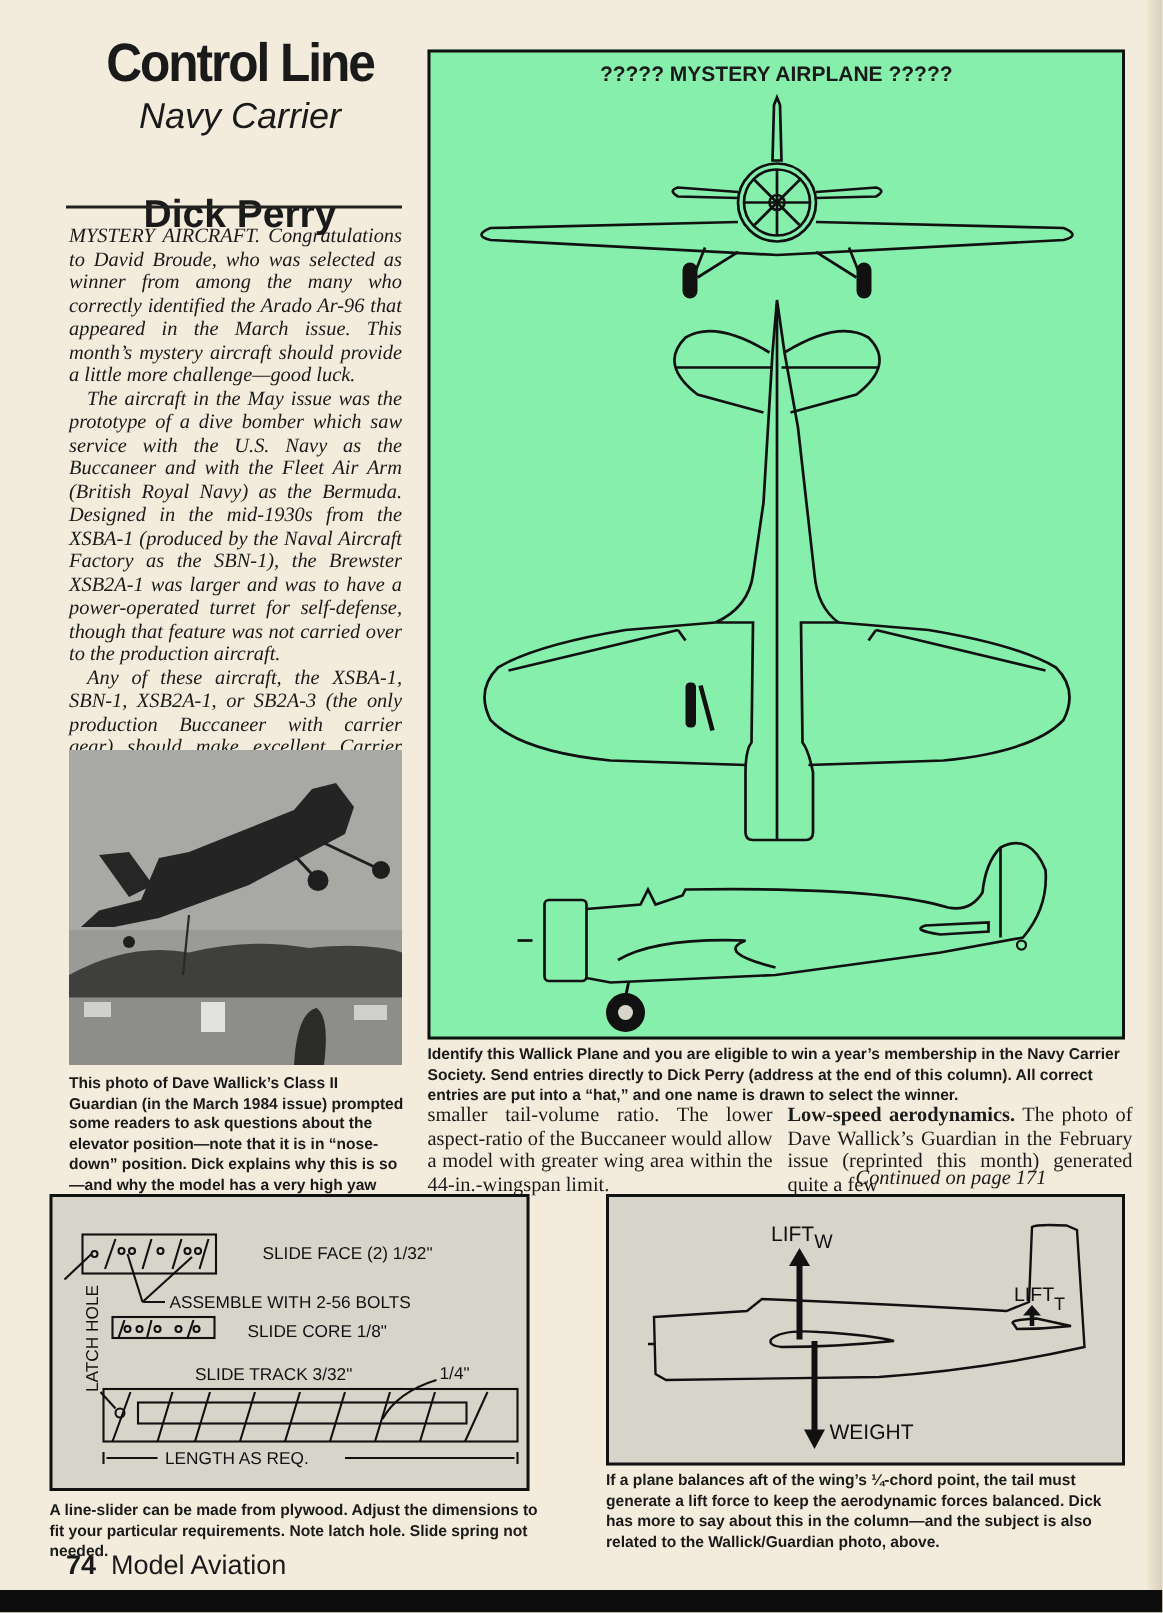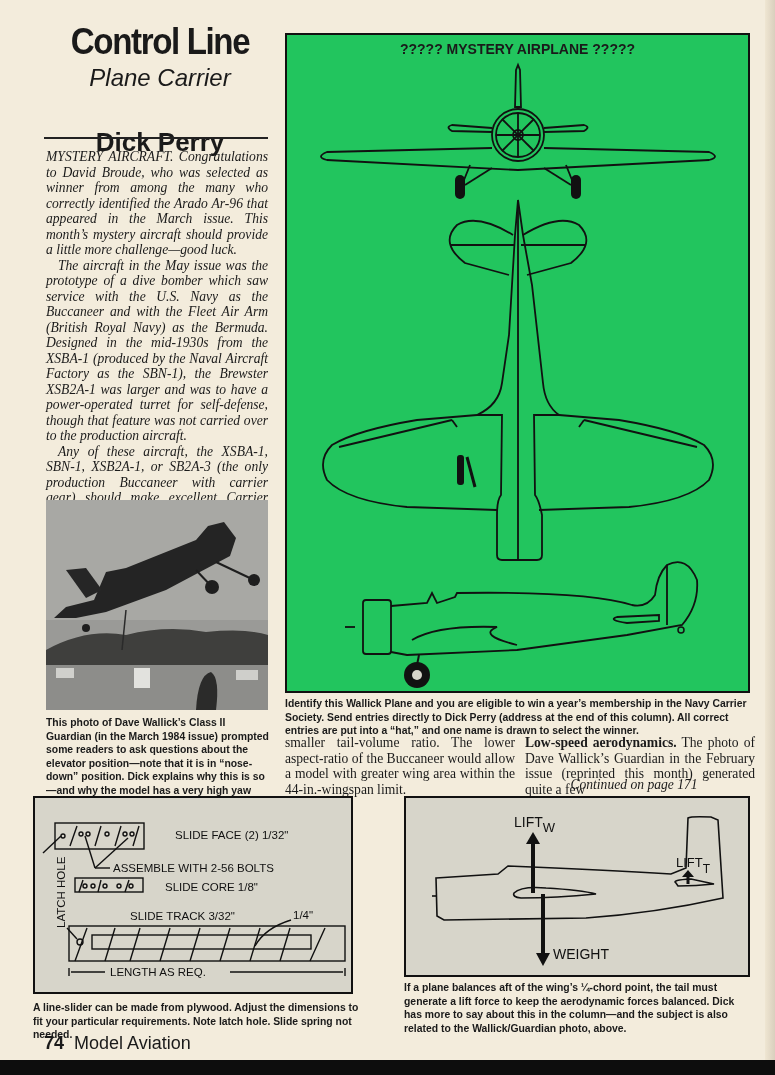--- a/index.html
+++ b/index.html
@@ -9,21 +9,21 @@
   #header-sub{left:40px;top:63px;width:240px;text-align:center;font-family:"Liberation Sans",sans-serif;font-style:italic;font-size:24px;line-height:30px;}
   #header-author{left:40px;top:97px;width:240px;text-align:center;font-family:"Liberation Sans",sans-serif;font-weight:bold;font-size:26px;line-height:34px;margin-top:28px;}
   #header-rule{left:44px;top:137px;width:224px;height:2px;background:#222;}
   .body-text{font-size:13.6px;line-height:15.5px;text-align:justify;}
   .body-text p{margin:0;}
   .body-text p.indent{text-indent:12px;}
   #col1{left:46px;top:149px;width:222px;font-style:italic;}
   .caption{font-family:"Liberation Sans",sans-serif;font-weight:bold;font-size:10.4px;line-height:13.5px;}
   #photo{left:46px;top:500px;width:222px;height:210px;background:#8a8a88;overflow:hidden;}
   #photo-caption{left:46px;top:716px;width:226px;}
-  #mystery-box{left:285px;top:33px;width:465px;height:660px;border:2px solid #111;background:#22c55e;box-sizing:border-box;}
+  #mystery-box{left:285px;top:33px;width:465px;height:660px;border:2px solid #111;background:#86efac;box-sizing:border-box;}
   #mystery-title{left:0;top:6px;width:100%;text-align:center;font-family:"Liberation Sans",sans-serif;font-weight:bold;font-size:14px;}
   #mystery-caption{left:285px;top:697px;width:470px;}
   #col2{left:285px;top:735px;width:230px;}
   #col3{left:525px;top:735px;width:230px;}
   #continued{left:525px;top:777px;width:218px;text-align:center;font-style:italic;font-size:13.6px;}
   #slider-box{left:33px;top:796px;width:320px;height:198px;border:2px solid #111;background:#d7d5ca;box-sizing:border-box;}
   #slider-caption{left:33px;top:1001px;width:330px;}
   #forces-box{left:404px;top:796px;width:346px;height:181px;border:2px solid #111;background:#d7d5ca;box-sizing:border-box;padding-left:46px;}
   #forces-caption{left:404px;top:981px;width:346px;}
   #footer{left:44px;top:1033px;font-family:"Liberation Sans",sans-serif;font-size:18px;}
@@ -31,21 +31,21 @@
   #bottom-band{left:0;top:1060px;width:775px;height:15px;background:#0d0d0d;}
   #right-edge{left:765px;top:0;width:10px;height:1060px;background:linear-gradient(90deg,#efe6d2,#d9cfbd);}
   svg text{font-family:"Liberation Sans",sans-serif;}
 </style>
 </head>
 <body>
 
 <div class="abs" id="right-edge"></div>
 
 <div class="abs" id="header-title">Control Line</div>
-<div class="abs" id="header-sub">Plane Carrier</div>
+<div class="abs" id="header-sub">Navy Carrier</div>
 <div class="abs" id="header-author">Dick Perry</div>
 <div class="abs" id="header-rule"></div>
 
 <div class="abs body-text" id="col1">
   <p><span>MYSTERY AIRCRAFT.</span><span> Congratulations to David Broude, who was selected as winner from among the many who correctly identified the Arado Ar-96 that appeared in the March issue. This month’s mystery aircraft should provide a little more challenge—good luck.</span></p>
   <p class="indent">The aircraft in the May issue was the prototype of a dive bomber which saw service with the U.S. Navy as the Buccaneer and with the Fleet Air Arm (British Royal Navy) as the Bermuda. Designed in the mid-1930s from the XSBA-1 (produced by the Naval Aircraft Factory as the SBN-1), the Brewster XSB2A-1 was larger and was to have a power-operated turret for self-defense, though that feature was not carried over to the production aircraft.</p>
   <p class="indent">Any of these aircraft, the XSBA-1, SBN-1, XSB2A-1, or SB2A-3 (the only production Buccaneer with carrier gear) should make excellent Carrier models. The proportions and features are very similar to the highly successful Grumman Guardian design. The only real difference is a slightly</p>
 </div>
 
 <div class="abs" id="photo">

